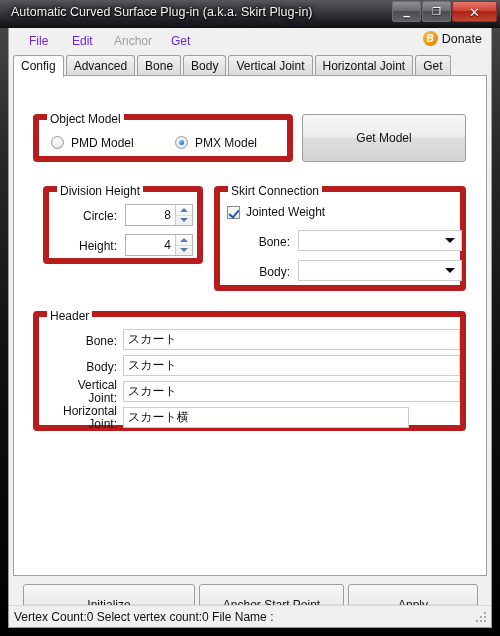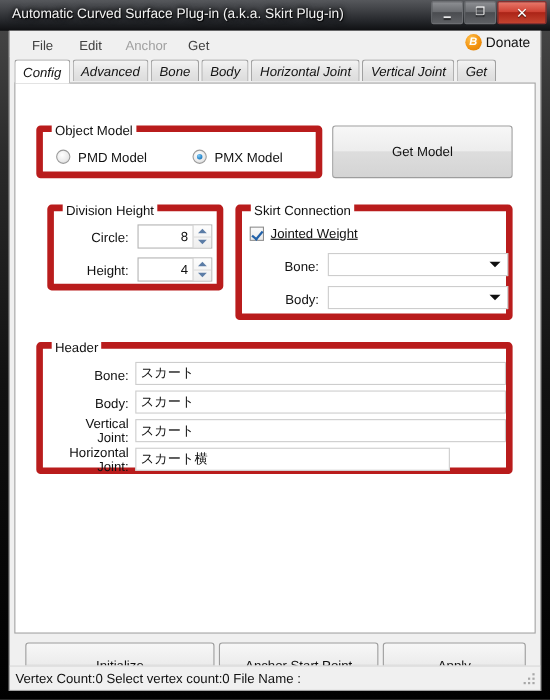--- a/index.html
+++ b/index.html
@@ -59,43 +59,42 @@
     border: 1px solid #9a9a9a;
     border-top: none;
   }
   .menubar {
     position: absolute; left: 0; top: 0; width: 482px; height: 24px;
     background: #f0f0f0;
     border-bottom: 1px solid #f0f0f0;
   }
   .menu-item {
     position: absolute; top: 4px;
-    font-size: 12px; color: #404040; cursor: default;
+    font-size: 12px; color: #6d28d9; cursor: default;
     padding: 2px 6px;
   }
   .menu-item.disabled { color: #a0a0a0; }
   .donate {
     position: absolute; right: 9px; top: 3px;
     display: flex; align-items: center; gap: 4px;
     font-size: 12.5px; color: #111; cursor: pointer;
   }
   .donate-icon {
     width: 15px; height: 15px; border-radius: 50%;
     background: radial-gradient(circle at 35% 30%, #ffc14d 0%, #f2920f 55%, #d87b04 100%);
     color: #fff; font-size: 10px; font-weight: bold; font-style: italic;
     display: flex; align-items: center; justify-content: center;
     line-height: 1;
   }
 
   
   .tabstrip {
     position: absolute; left: 4px; top: 26px; width: 474px; height: 22px;
-    display: flex; align-items: flex-start; gap: 2px;
+    display: flex; align-items: center; gap: 2px;
     z-index: 3;
-    font-style: italic;
   }
   .tab {
     height: 20px; padding: 0 7px;
     display: flex; align-items: center;
     font-size: 12px; color: #111;
     background: linear-gradient(180deg,#f3f3f3 0%,#e4e4e4 55%,#dcdcdc 100%);
     border: 1px solid #a0a0a0;
     border-bottom: none;
     border-radius: 3px 3px 0 0;
     cursor: pointer; white-space: nowrap;
@@ -135,21 +134,21 @@
     position: relative; flex: none;
   }
   .radio.checked .dot::after {
     content: ""; position: absolute; left: 3px; top: 3px;
     width: 5px; height: 5px; border-radius: 50%;
     background: radial-gradient(circle at 35% 30%, #7ec8f5 0%, #1f7ec4 70%, #10558c 100%);
   }
   .radio .rlabel { font-size: 12px; color: #111; }
 
   
-  .check { position: absolute; display: flex; align-items: center; gap: 6px; cursor: pointer; text-decoration: underline; }
+  .check { position: absolute; display: flex; align-items: center; gap: 6px; cursor: pointer; }
   .check .box {
     width: 13px; height: 13px; flex: none;
     background: linear-gradient(180deg,#fafafa 0%,#eaeaea 100%);
     border: 1px solid #8d8d8d;
     position: relative;
   }
   .check.checked .box::after {
     content: ""; position: absolute; left: 3px; top: 1px;
     width: 4px; height: 8px;
     border: solid #2060a8; border-width: 0 2px 2px 0;
@@ -262,24 +261,24 @@
       <div class="tab">
           <span>Advanced</span>
         </div>
       <div class="tab">
           <span>Bone</span>
         </div>
       <div class="tab">
           <span>Body</span>
         </div>
       <div class="tab">
+          <span>Vertical Joint</span>
+        </div>
+      <div class="tab">
           <span>Horizontal Joint</span>
-        </div>
-      <div class="tab">
-          <span>Vertical Joint</span>
         </div>
       <div class="tab">
           <span>Get</span>
         </div>
     </div>
 
     <div class="tabpage">
 
       <div class="group" style="left:19px; top:38px; width:260px; height:48px;">
         <span class="legend">Object Model</span>

